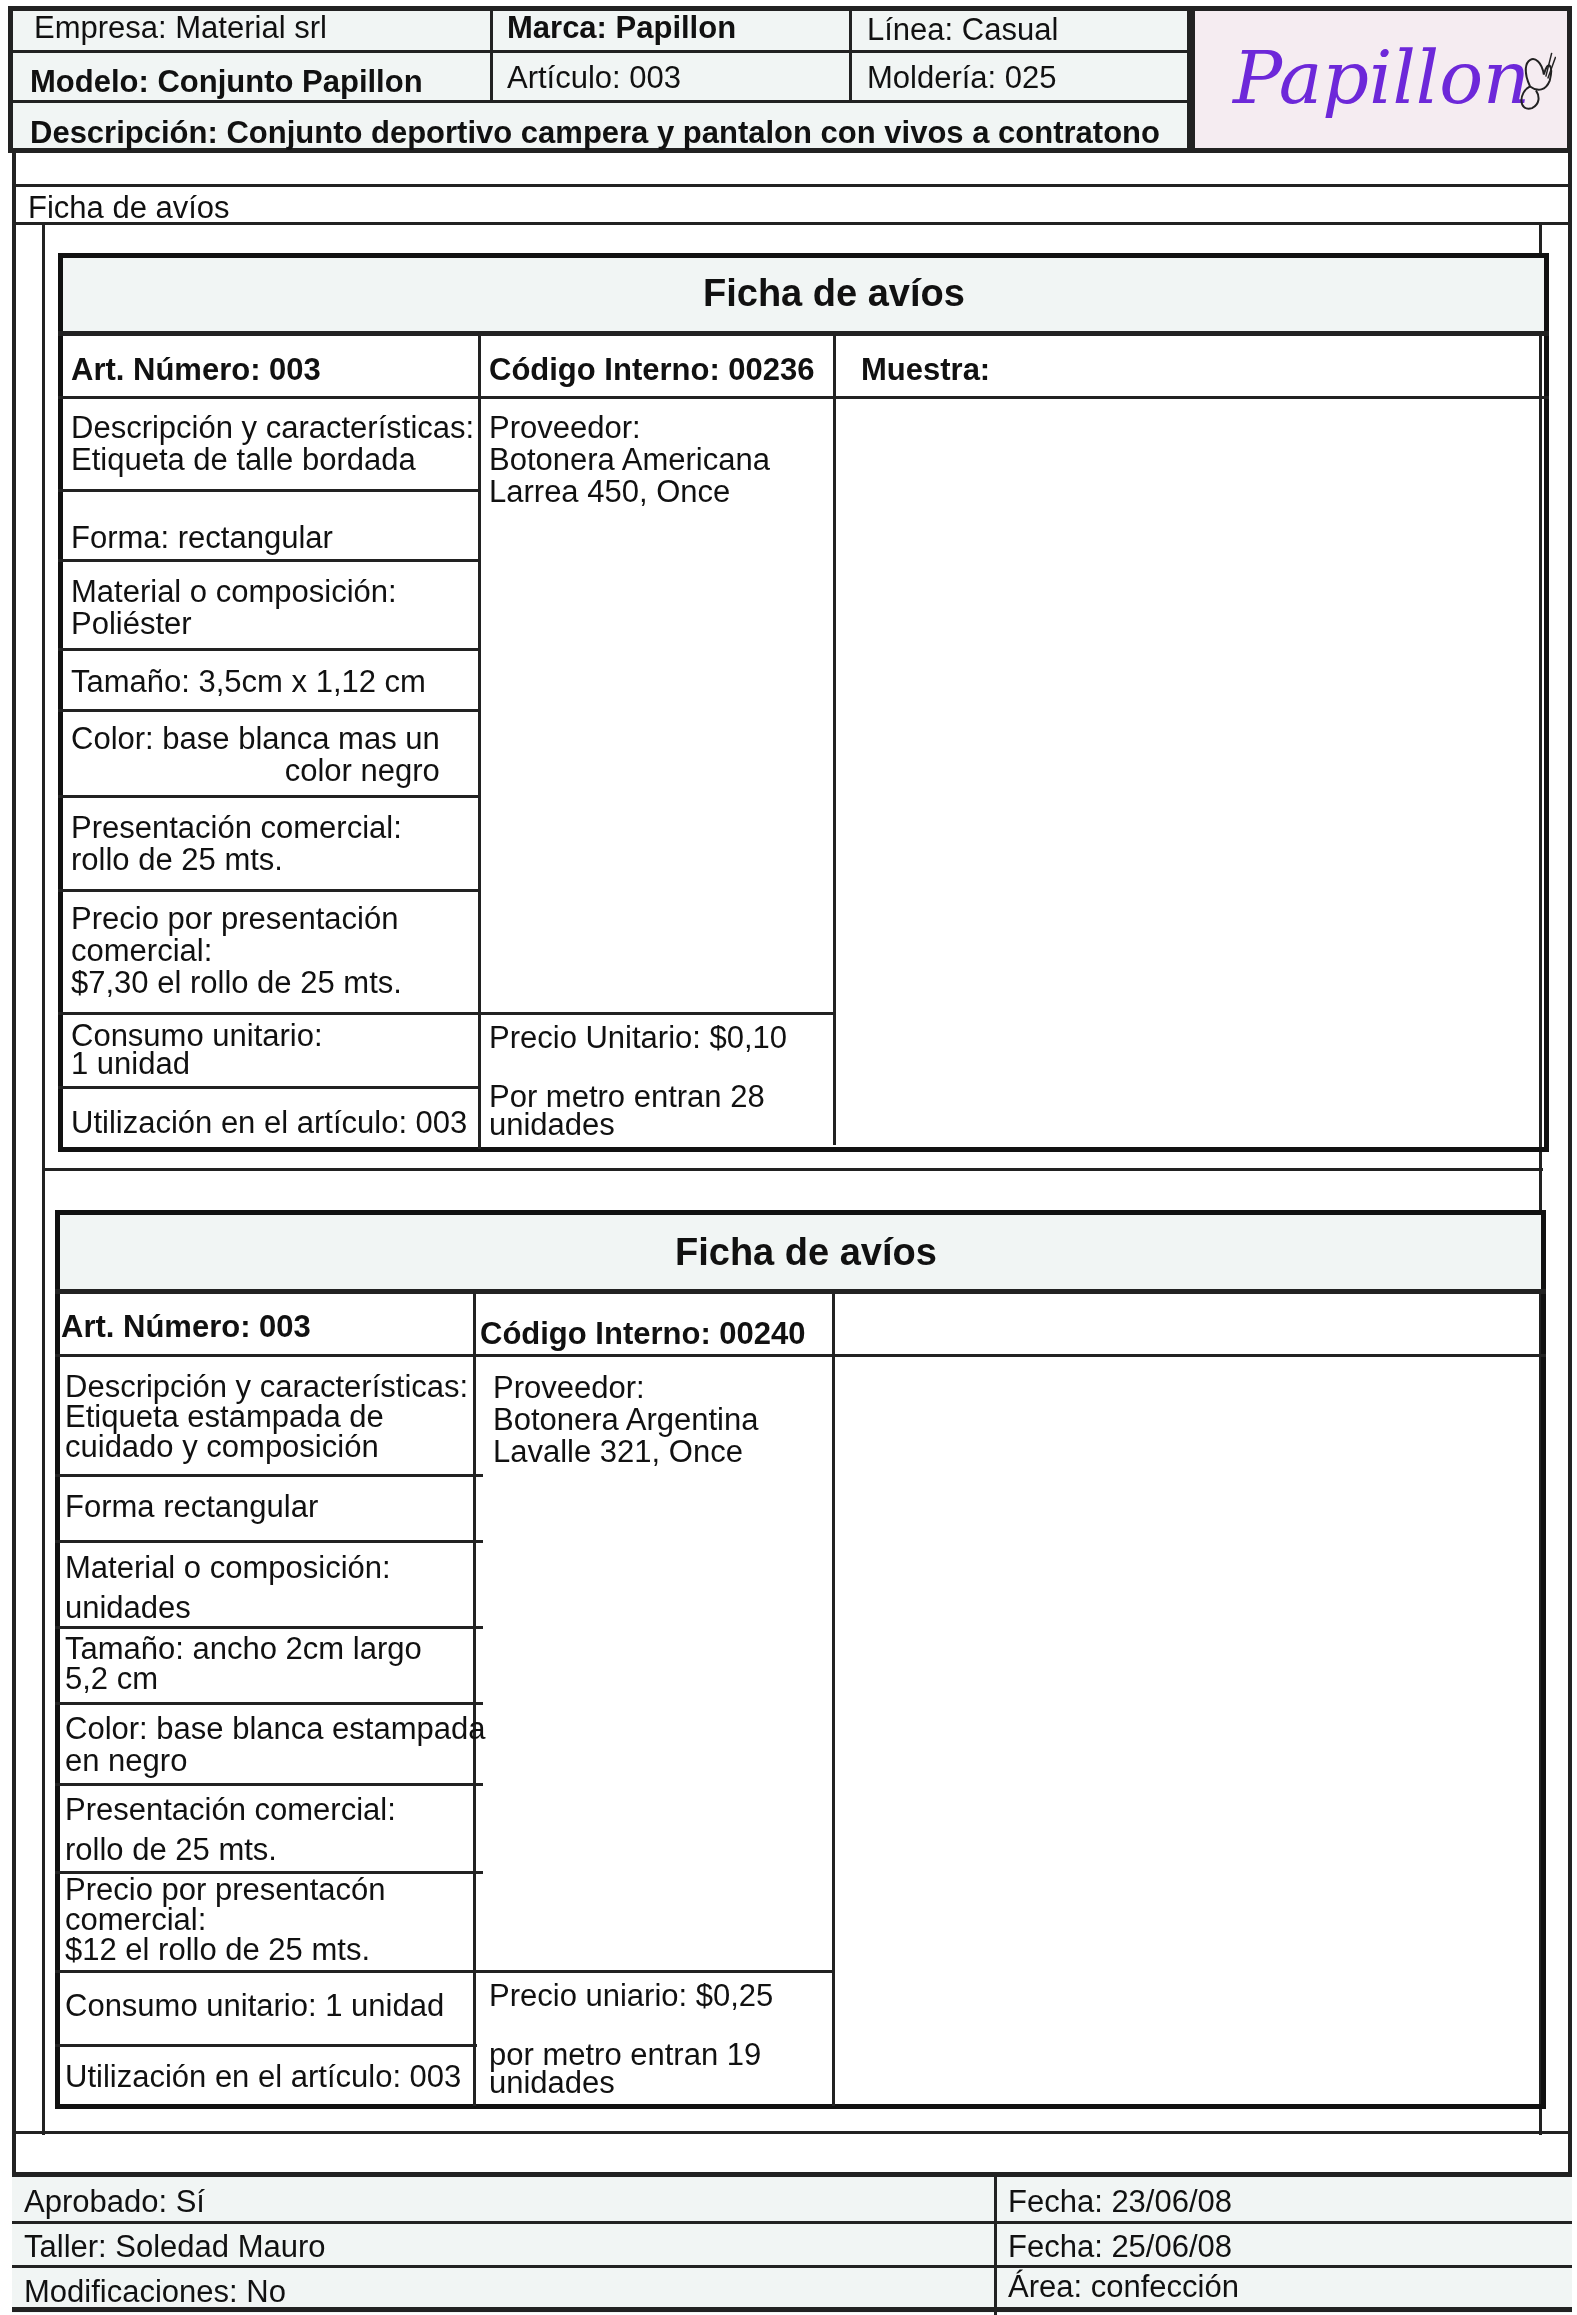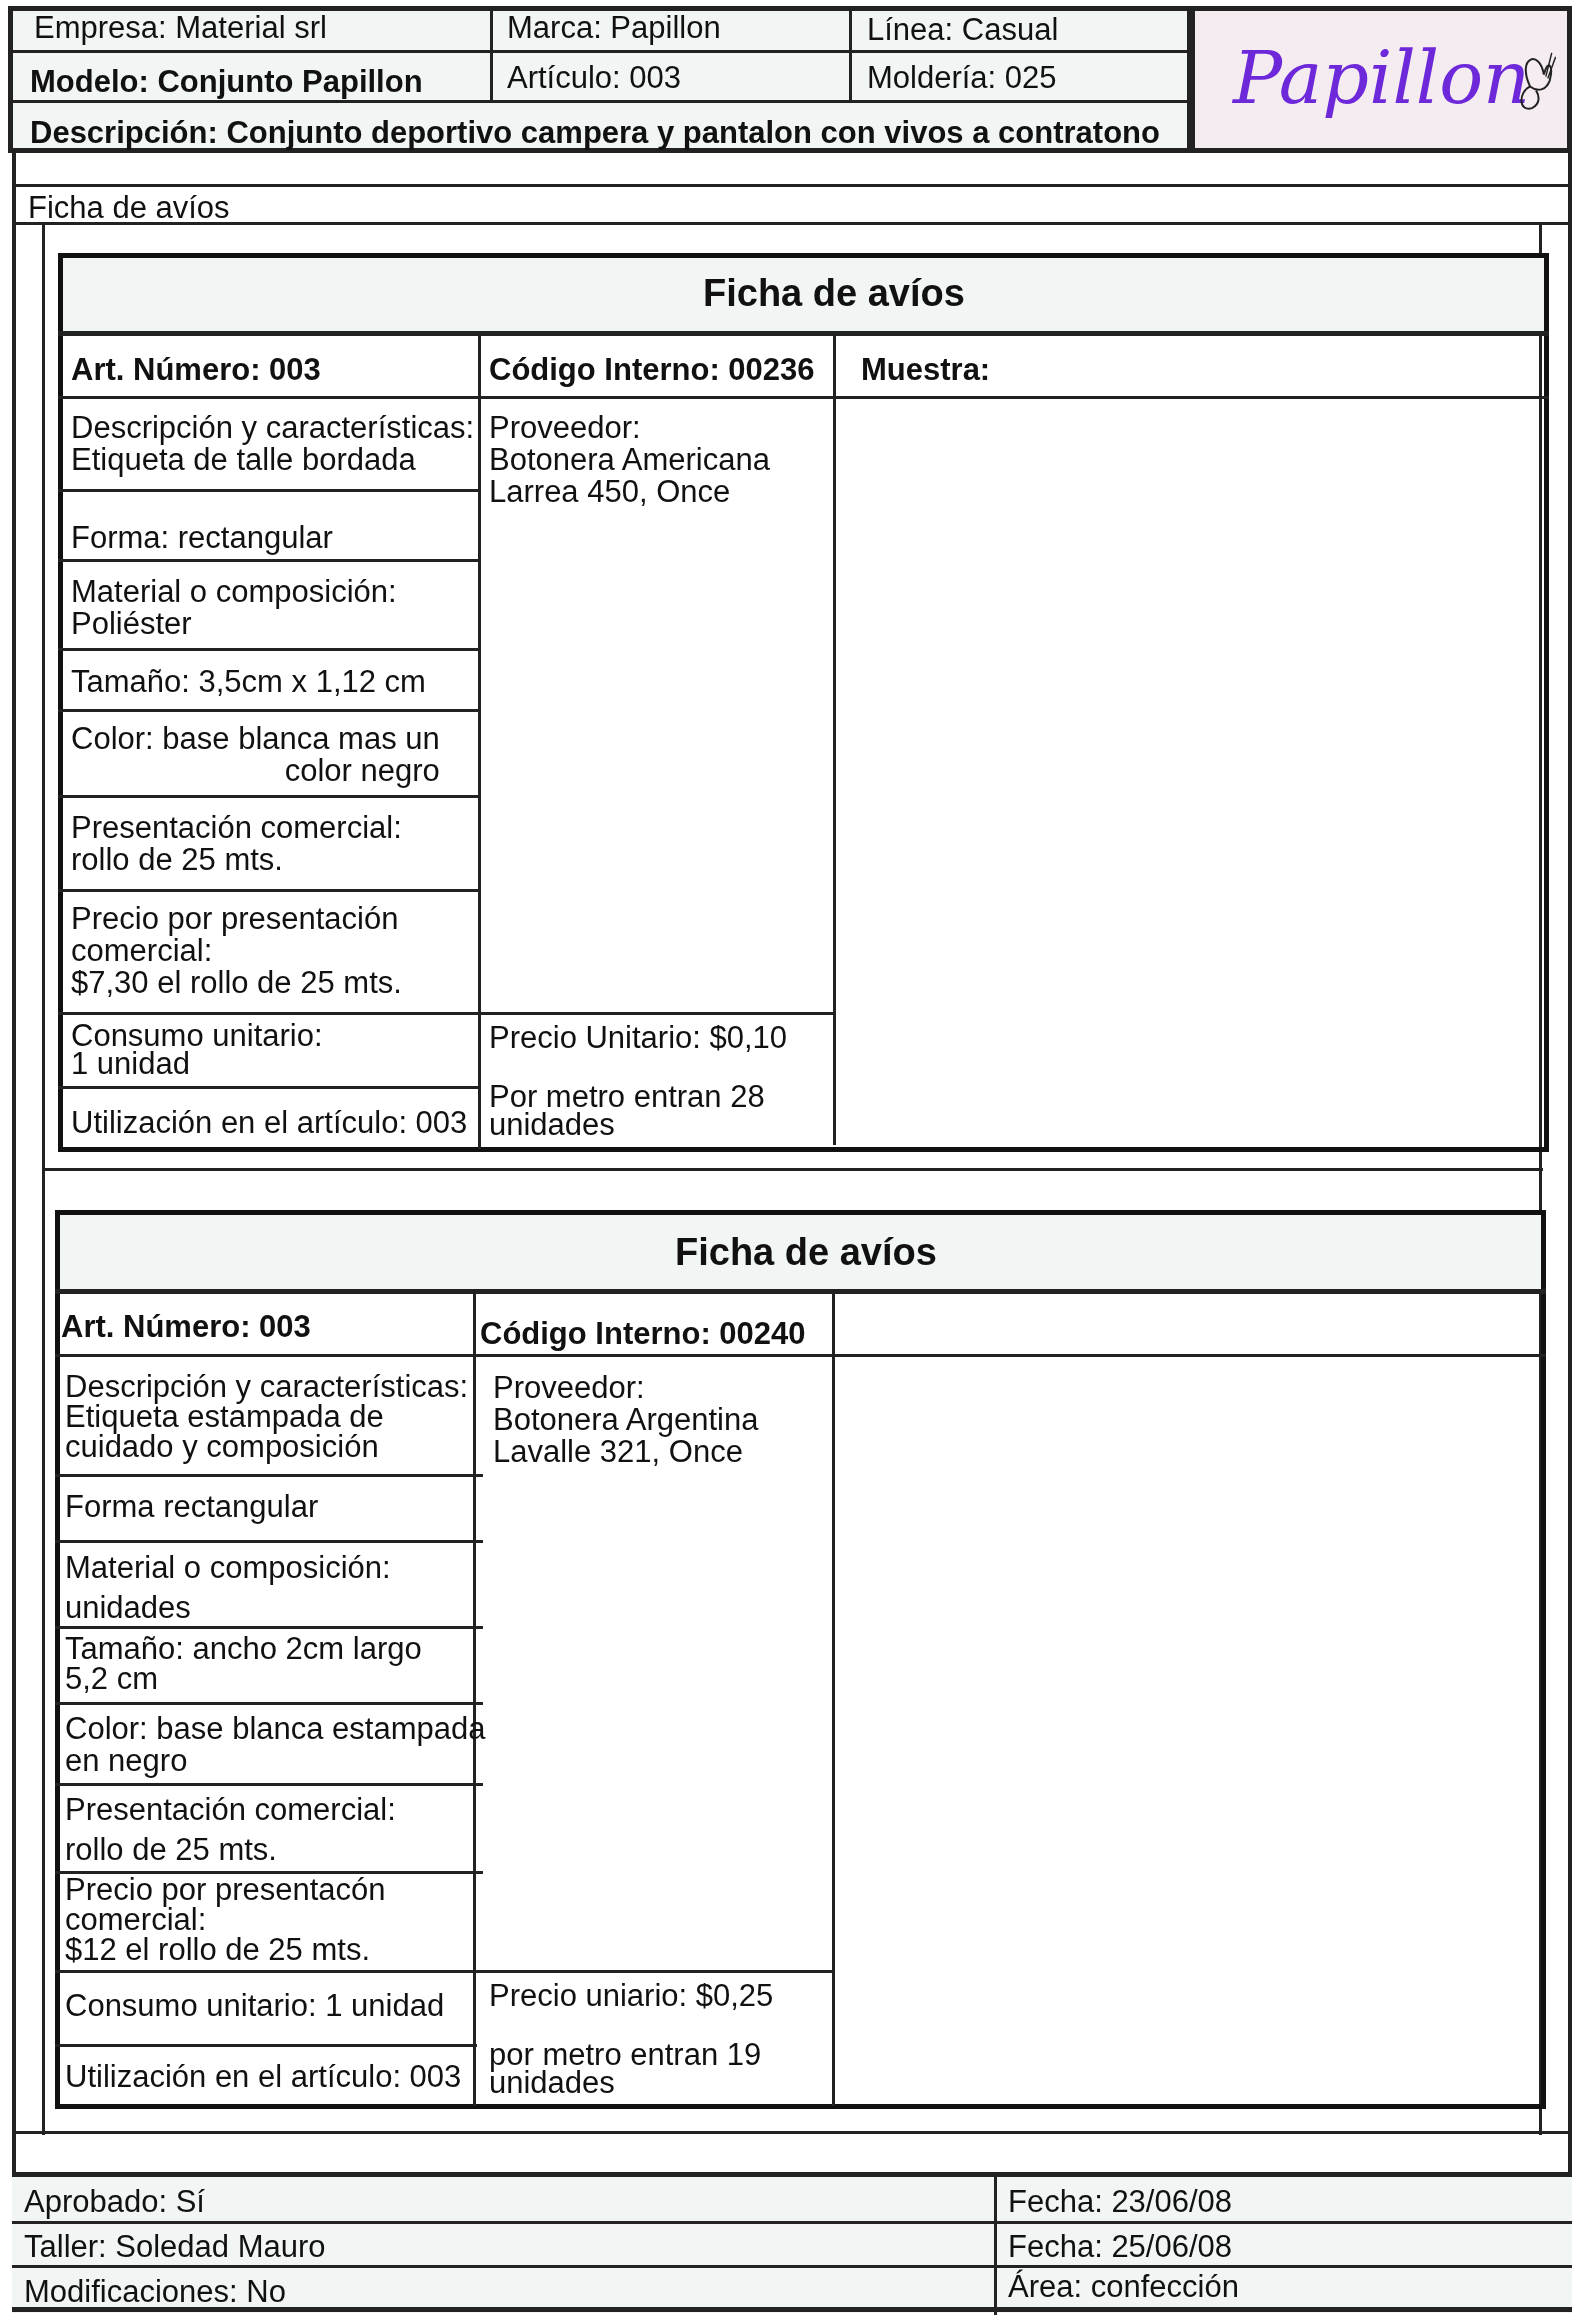--- a/index.html
+++ b/index.html
@@ -15,21 +15,21 @@
 </head>
 <body>
 
 <div class="abs tint" style="left:8px;top:6px;width:1184px;height:147px;border:5px solid #222;"></div>
 <div class="hl" style="left:8px;top:50px;width:1184px;height:3px;"></div>
 <div class="hl" style="left:8px;top:100px;width:1184px;height:3px;"></div>
 <div class="vl" style="left:490px;top:6px;width:3px;height:96px;"></div>
 <div class="vl" style="left:849px;top:6px;width:3px;height:96px;"></div>
 
 <div class="t" style="left:34px;top:12px;">Empresa: Material srl</div>
-<div class="t" style="left:507px;top:12px;">Marca: Papillon</div>
+<div class="t" style="left:507px;top:12px;font-weight:bold;">Marca: Papillon</div>
 <div class="t" style="left:867px;top:14px;">Línea: Casual</div>
 <div class="t b" style="left:30px;top:66px;">Modelo: Conjunto  Papillon</div>
 <div class="t" style="left:507px;top:62px;">Artículo: 003</div>
 <div class="t" style="left:867px;top:62px;">Moldería: 025</div>
 <div class="t b" style="left:30px;top:117px;">Descripción: Conjunto deportivo campera y pantalon con vivos a contratono</div>
 
 <div class="abs logo" style="left:1190px;top:6px;width:382px;height:147px;border:5px solid #222;">
   <div style="position:absolute;left:38px;top:22px;font-family:'DejaVu Serif',serif;font-style:italic;font-size:73px;line-height:89px;color:#6d28d9;">Papillon</div>
   <svg style="position:absolute;left:315px;top:36px;" width="46" height="69" viewBox="0 0 46 70">
     <path d="M20 40 C6 10 30 2 34 28 C38 12 44 18 40 34 C36 44 28 46 20 40 Z" fill="none" stroke="#222" stroke-width="2"></path>

